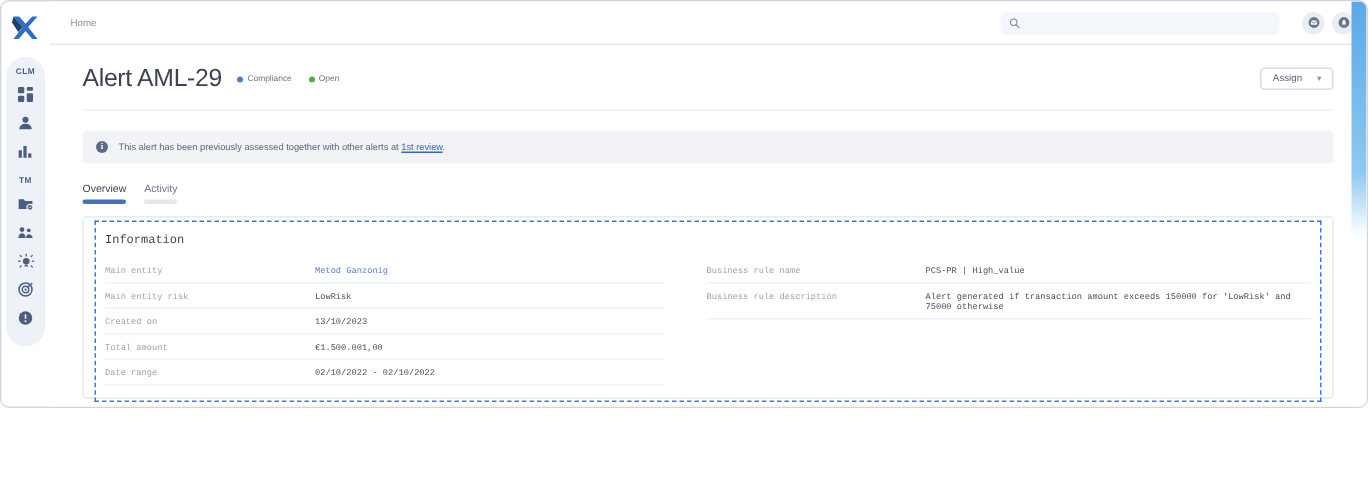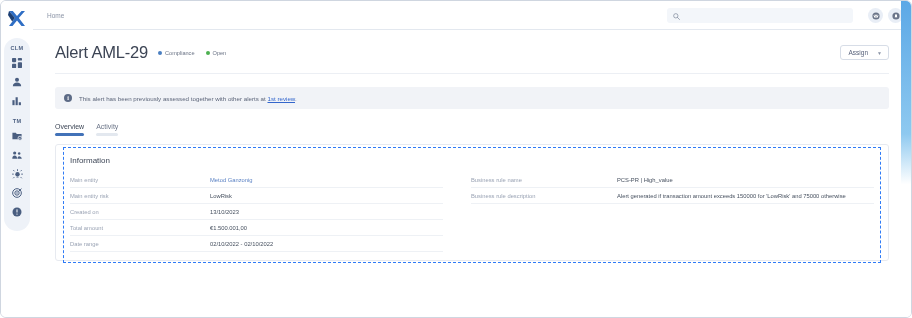--- a/index.html
+++ b/index.html
@@ -4,21 +4,21 @@
 <style>
   * { box-sizing: border-box; margin: 0; padding: 0; }
   html, body {
     width: 912px; height: 318px;
     background: #ffffff;
     font-family: "Liberation Sans", sans-serif;
     overflow: hidden;
   }
   .app {
     position: relative;
-    width: 912px; height: 318px;
+    width: 912px; height: 272px;
     background: #ffffff;
     display: flex;
     border: 1px solid #cfd6e0;
     border-radius: 6px;
     overflow: hidden;
   }
 
   
   .sidebar {
     width: 32px; height: 100%;
@@ -185,20 +185,21 @@
     position: relative;
     margin-top: 8px;
   }
   .info-card {
     position: relative;
     background: #ffffff;
     border: 1px solid #e7eaf0;
     border-radius: 3px;
     padding: 11px 14px 8px 14px;
     z-index: 2;
+    font-family: Liberation Mono, monospace;
   }
   .card-title {
     font-size: 8px; color: #3f4858; margin-bottom: 7px;
   }
   .cols { display: flex; }
   .col { flex: 1; min-width: 0; }
   .col.left { max-width: 395px; padding-right: 22px; }
   .col.right { padding-left: 6px; }
   .row {
     display: flex;

